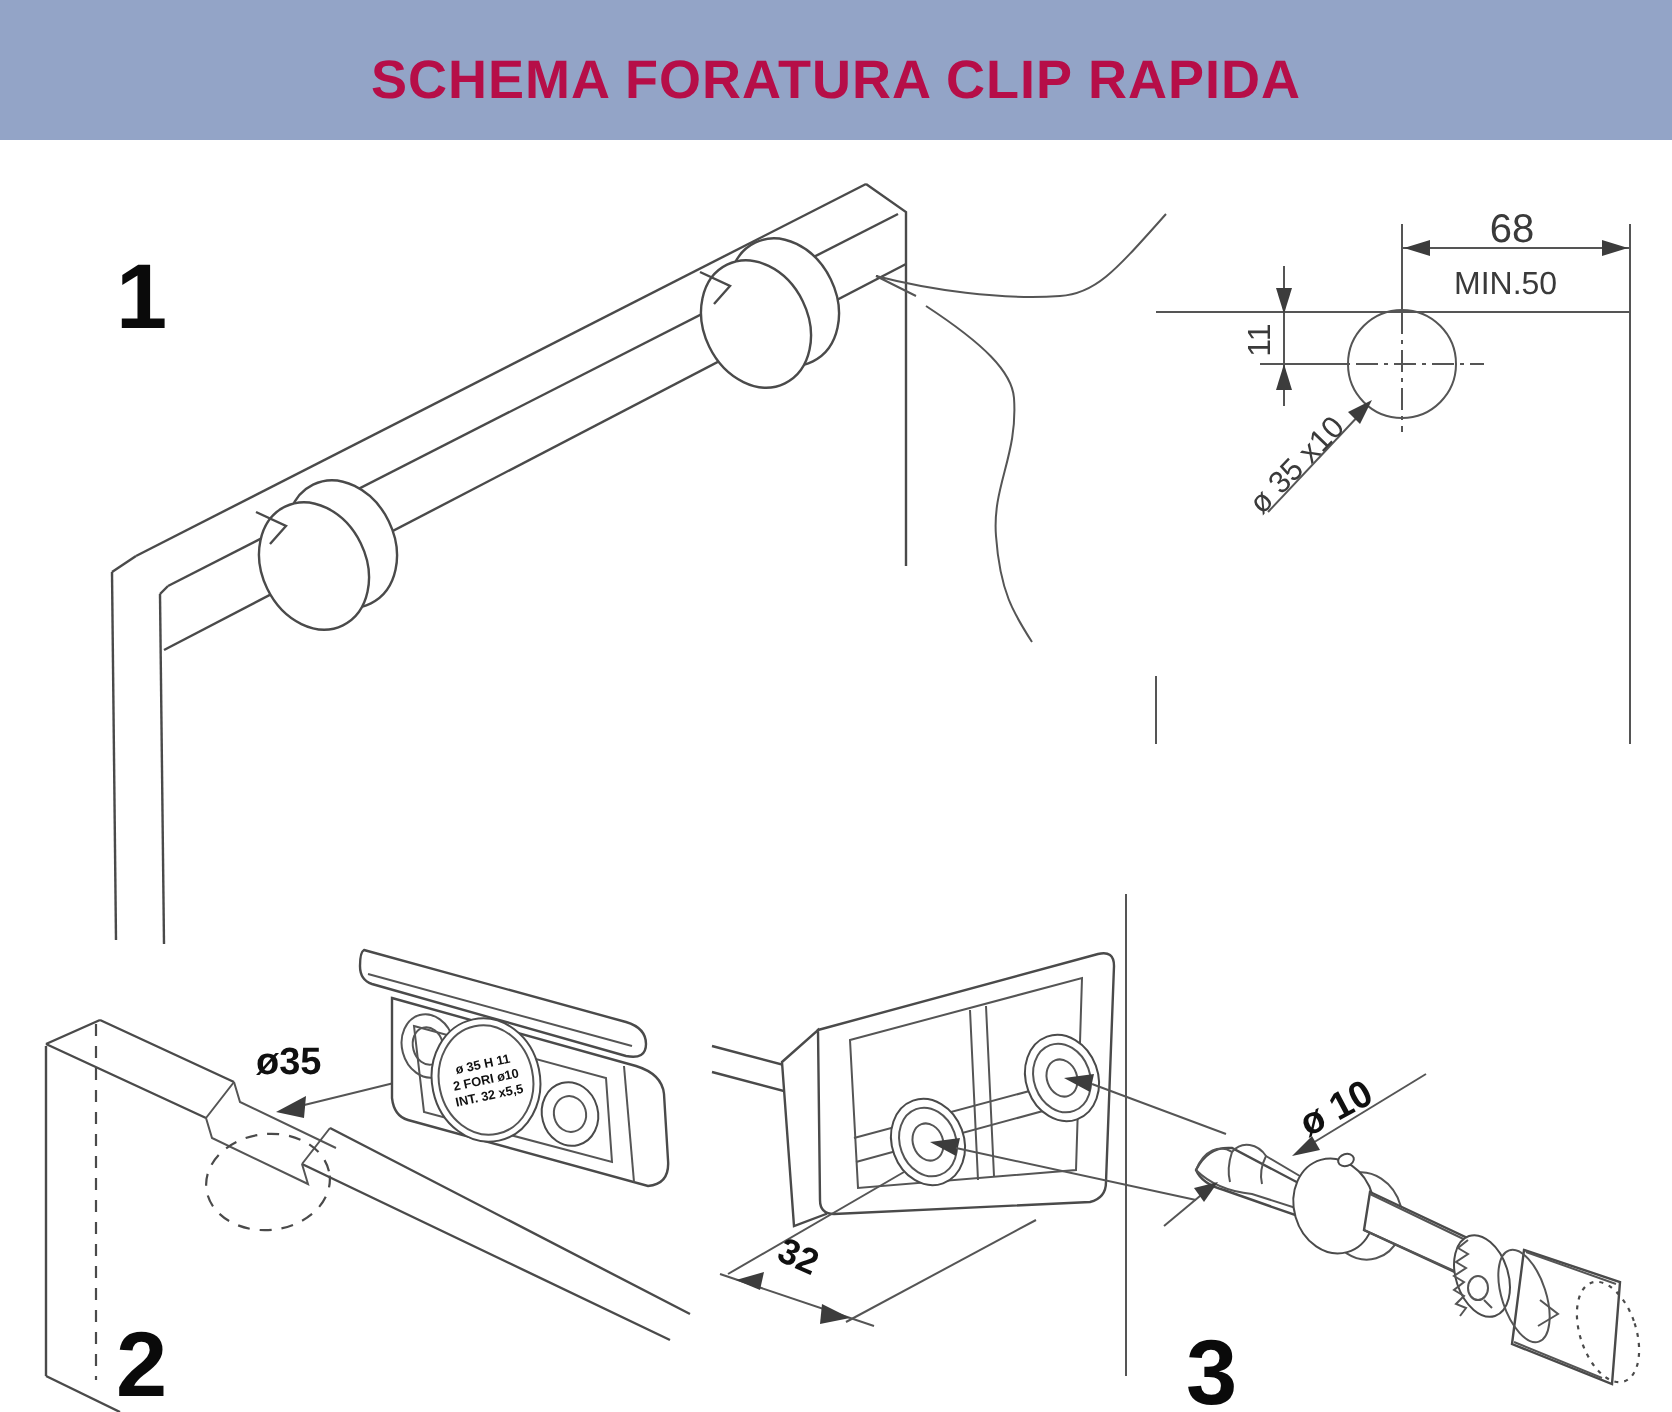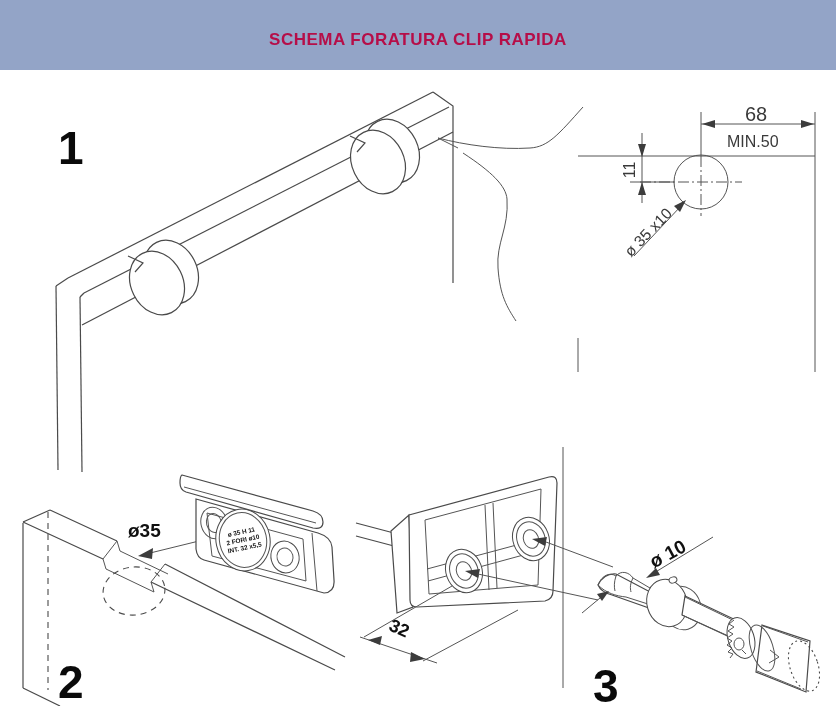--- a/index.html
+++ b/index.html
@@ -1,20 +1,20 @@
 <!DOCTYPE html>
 <html><head>
 <meta charset="utf-8">
 <style>
   html,body{margin:0;padding:0;background:#ffffff;}
   #page{position:relative;width:836px;height:706px;background:#ffffff;overflow:hidden;
         font-family:"Liberation Sans",sans-serif;}
   #header{position:absolute;left:0;top:0;width:836px;height:70px;background:#93a4c7;
           display:flex;align-items:center;justify-content:center;}
-  #header .title{color:#b60e48;font-weight:bold;font-size:17px;letter-spacing:0.5px;
+  #header .title{color:#b60e48;font-weight:bold;font-size:27px;letter-spacing:0.5px;
           padding-top:10px;font-family:"Liberation Sans",sans-serif;}
   svg{position:absolute;left:0;top:0;}
   .ln{stroke:#4a4a4a;stroke-width:1.2;fill:none;}
   .lnthin{stroke:#555555;stroke-width:1;fill:none;}
   .wh{fill:#ffffff;stroke:#4a4a4a;stroke-width:1.2;}
   .whthin{fill:#ffffff;stroke:#4a4a4a;stroke-width:1;}
   .dash{stroke:#4a4a4a;stroke-width:1.1;fill:none;stroke-dasharray:6 5;}
   .dashdot{stroke:#555555;stroke-width:1;fill:none;stroke-dasharray:11 3 2 3;}
   .dot{stroke:#4a4a4a;stroke-width:1.1;fill:none;stroke-dasharray:2 3;}
   .arr{fill:#3c3c3c;stroke:none;}

